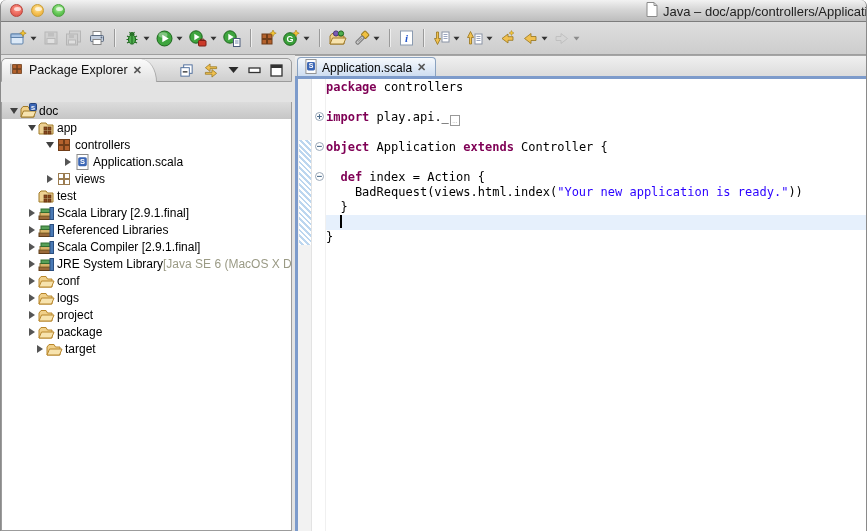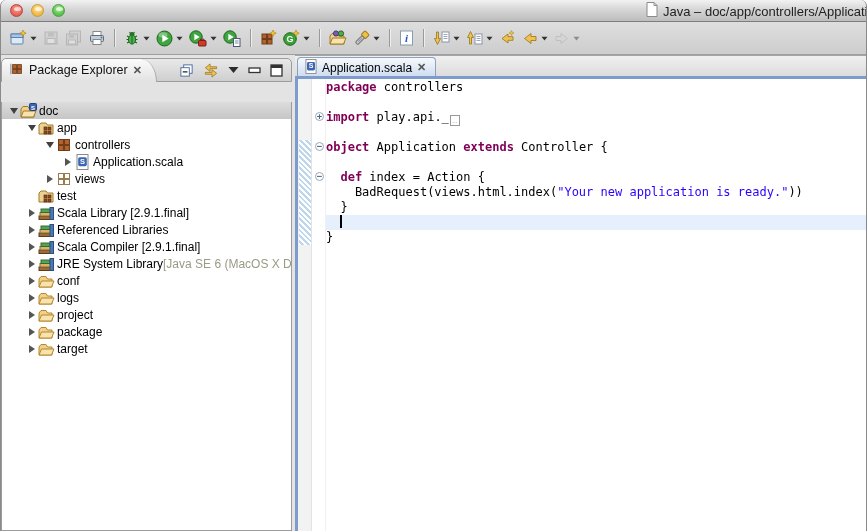--- a/index.html
+++ b/index.html
@@ -617,21 +617,21 @@
               <span class="tw-closed"></span>
             </span>
             <span class="tree-icon">
               <svg width="17" height="16" viewBox="0 0 17 16">
                 <path d="M1 6l2-2.5h5L9.5 6H14v8H1z" fill="#f0d08a" stroke="#b8862b"></path>
                 <path d="M1 14l2.5-6H16l-2.5 6z" fill="#f7e3ae" stroke="#b8862b"></path>
               </svg>
             </span>
             <span class="tree-label">package</span>
           </div>
-          <div class="tree-row" style="padding-left: 24px;">
+          <div class="tree-row" style="padding-left: 32px;">
             <span class="twisty">
               <span class="tw-closed"></span>
             </span>
             <span class="tree-icon">
               <svg width="17" height="16" viewBox="0 0 17 16">
                 <path d="M1 6l2-2.5h5L9.5 6H14v8H1z" fill="#f0d08a" stroke="#b8862b"></path>
                 <path d="M1 14l2.5-6H16l-2.5 6z" fill="#f7e3ae" stroke="#b8862b"></path>
               </svg>
             </span>
             <span class="tree-label">target</span>

